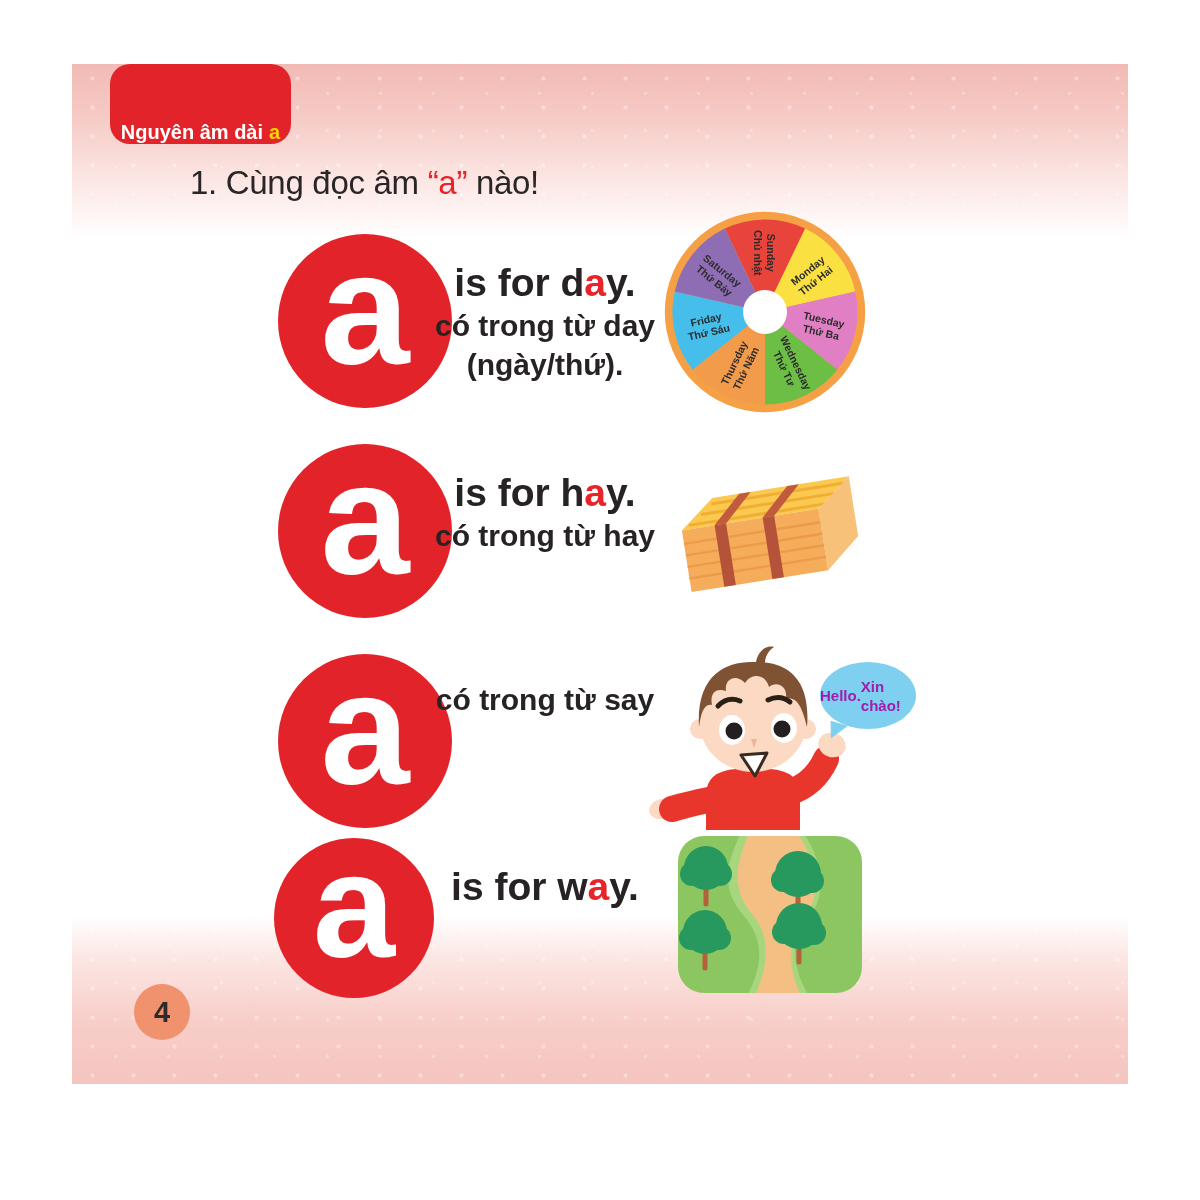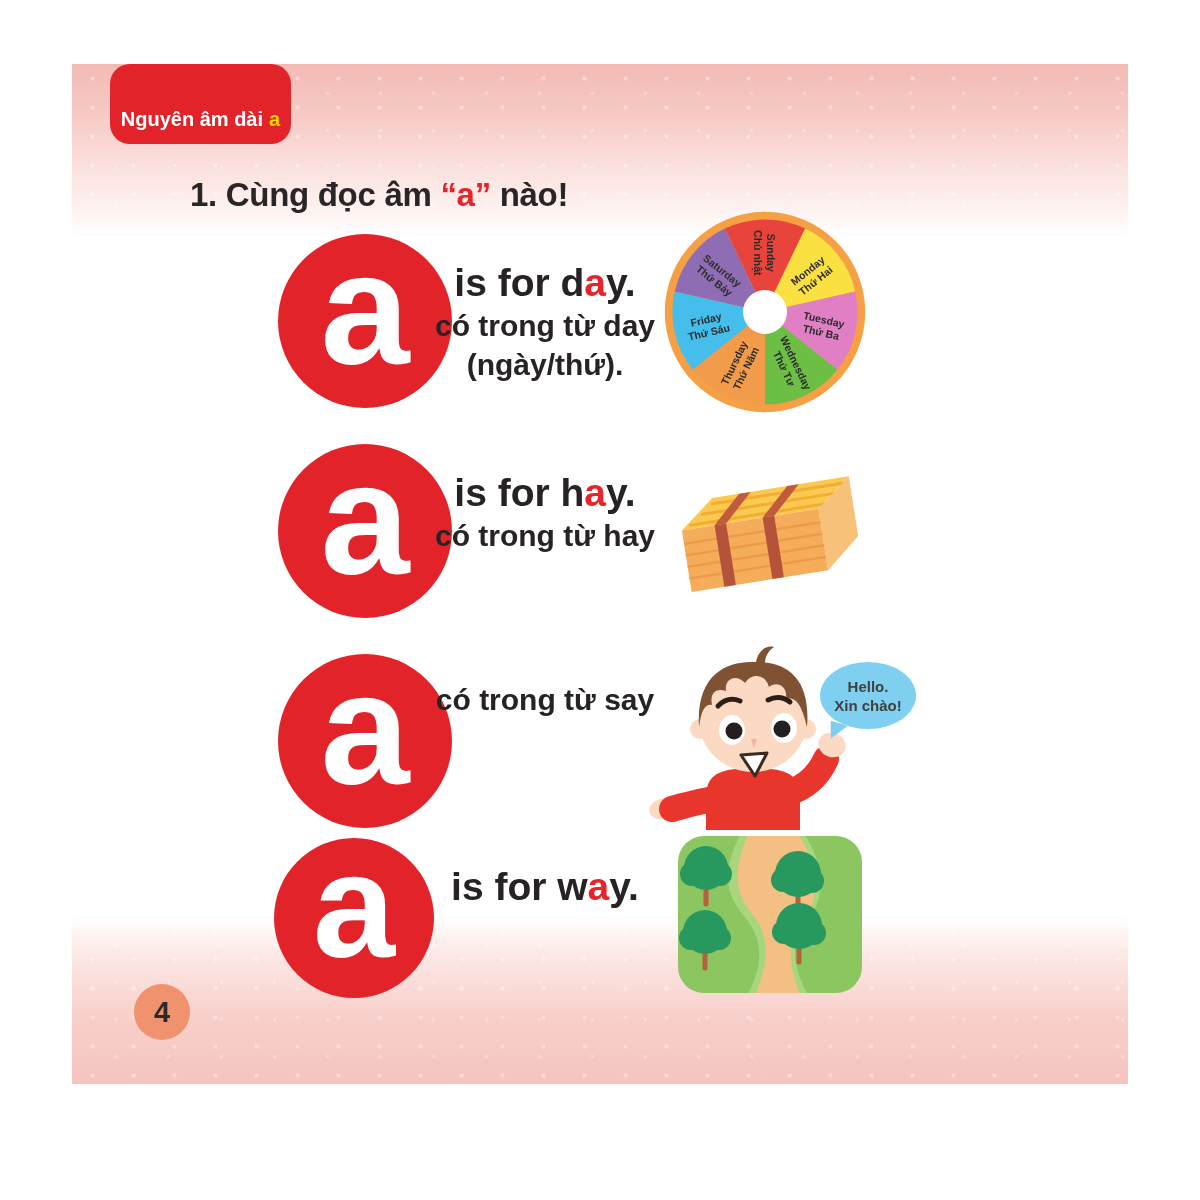--- a/index.html
+++ b/index.html
@@ -8,34 +8,34 @@
     font-family:"Liberation Sans",sans-serif;overflow:hidden;
   }
   .page{position:absolute;left:72px;top:64px;width:1056px;height:1020px;background:#ffffff;}
   .band{position:absolute;left:0;right:0;}
   .band-top{top:0;height:198px;background:linear-gradient(180deg,#F2BAB5 0%,#F6C9C4 25%,#FBE3E0 55%,#FFFFFF 88%);}
   .band-bottom{bottom:0;height:168px;background:linear-gradient(0deg,#F5C4BF 0%,#F8CFCA 40%,#FCE9E6 78%,#FFFFFF 100%);}
   .band::after{content:'';position:absolute;inset:0;opacity:.45;
     background:radial-gradient(circle,rgba(255,255,255,.8) 1.4px,rgba(255,255,255,0) 2.6px) 0 0/41px 29px repeat,
                radial-gradient(circle,rgba(255,255,255,.6) 1.1px,rgba(255,255,255,0) 2.2px) 17px 11px/53px 37px repeat;}
   .badge{position:absolute;left:38px;top:0;width:181px;height:80px;background:#E3232A;border-radius:20px;
-    display:flex;align-items:flex-end;justify-content:center;padding-bottom:13px;box-sizing:border-box;
+    display:flex;align-items:flex-end;justify-content:center;box-sizing:border-box;
     color:#ffffff;font-weight:bold;font-size:20px;}
   .badge .accent{color:#FFD400;margin-left:6px;}
-  .heading{position:absolute;left:118px;top:112px;font-size:33px;font-weight:bold;color:#2A2526;letter-spacing:-.3px;}
+  .heading{position:absolute;left:118px;top:100px;font-size:33px;font-weight:normal;color:#2A2526;letter-spacing:-.3px;}
   .red{color:#E8232A;}
   .letter-circle{position:absolute;border-radius:50%;background:#E3232A;color:#ffffff;
     display:flex;align-items:center;justify-content:center;font-weight:bold;}
   .row-text{position:absolute;left:323px;width:300px;text-align:center;color:#272223;font-weight:bold;}
   .l1{font-size:39px;line-height:46px;}
   .l2,.l3{font-size:30px;line-height:39px;}
   .art{position:absolute;}
   .bubble{position:absolute;left:748px;top:598px;width:96px;height:67px;background:#7FD0F0;border-radius:50%;
-    display:flex;flex-direction:column;align-items:center;justify-content:center;
-    font-weight:bold;font-size:15px;line-height:19px;color:#404040;}
+    display:flex;flex-direction:row;align-items:center;justify-content:center;
+    font-weight:bold;font-size:15px;line-height:19px;color:#a21caf;}
   .bubble::after{content:'';position:absolute;left:8px;bottom:-11px;width:0;height:0;
     border-top:17px solid #7FD0F0;border-left:5px solid transparent;border-right:13px solid transparent;
     transform:rotate(16deg);}
   .page-num{position:absolute;left:62px;top:920px;width:56px;height:56px;border-radius:50%;background:#F0926E;
     display:flex;align-items:center;justify-content:center;font-size:29px;font-weight:bold;color:#2B2B2B;}
 </style>
 </head>
 <body>
 
 <div class="page">

